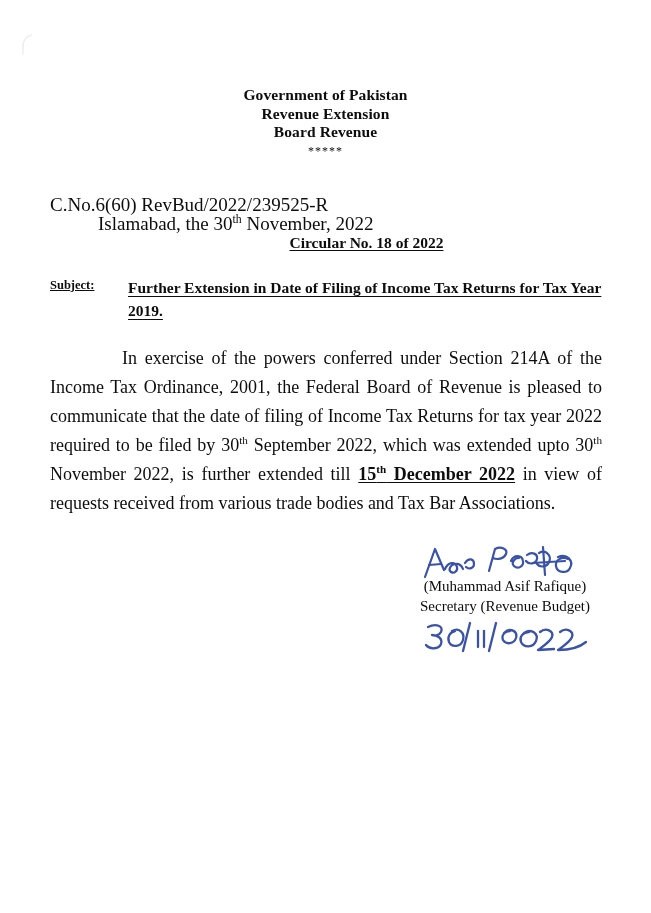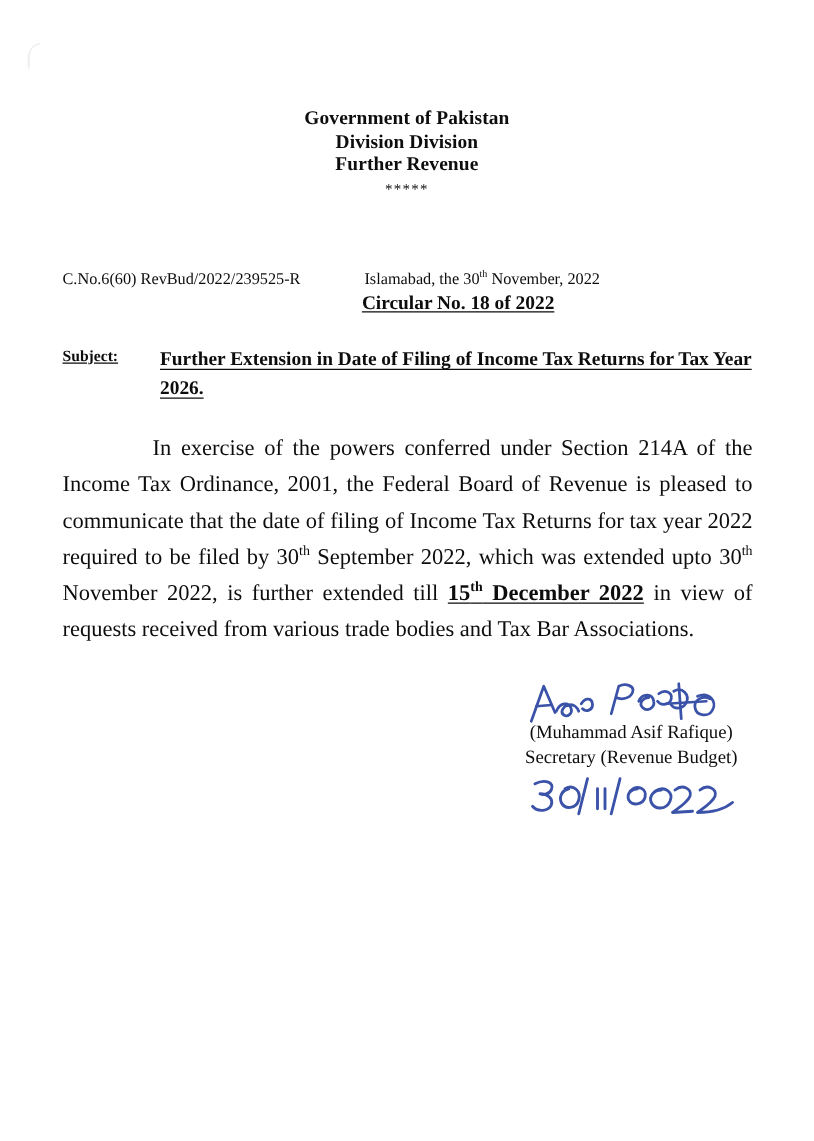--- a/index.html
+++ b/index.html
@@ -45,23 +45,23 @@
     font-size: 12px;
     line-height: 16px;
     letter-spacing: 1px;
     margin-top: 1px;
     font-weight: normal;
   }
 
   .refline {
     position: absolute;
     left: 50px;
-    top: 213px;
+    top: 195px;
     width: 552px;
-    font-size: 13px;
+    font-size: 19px;
     line-height: 19px;
   }
   .refline .ref-no {
     display: inline-block;
   }
   .refline .ref-date {
     display: inline-block;
     margin-left: 48px;
   }
   sup {
@@ -176,37 +176,37 @@
 
   <div class="scan-artifact">
     <svg width="22" height="26" viewBox="0 0 22 26" aria-hidden="true">
       <path d="M14 2 C7 3 5 9 5 14 L5 22" fill="none" stroke="#c9c9c9" stroke-width="1.4"></path>
       <path d="M5 10 L5 20" fill="none" stroke="#d4d4d4" stroke-width="2"></path>
     </svg>
   </div>
 
   <div class="letterhead">
     <div class="lh-line">Government of Pakistan</div>
-    <div class="lh-line">Division Division</div>
-    <div class="lh-line">Further Revenue</div>
+    <div class="lh-line">Revenue Extension</div>
+    <div class="lh-line">Board Revenue</div>
     <div class="stars">*****</div>
   </div>
 
   <div class="refline">
     <span class="ref-no">C.No.6(60) RevBud/2022/239525-R</span>
     <span class="ref-date"><span>Islamabad, the 30</span><sup>th</sup><span> November, 2022</span></span>
   </div>
 
   <div class="circular-title">
     <span>Circular No. 18 of 2022</span>
   </div>
 
   <div class="subject-row">
     <div class="subject-label">Subject:</div>
-    <div class="subject-text">Further Extension in Date of Filing of Income Tax Returns for Tax Year 2026.</div>
+    <div class="subject-text">Further Extension in Date of Filing of Income Tax Returns for Tax Year 2019.</div>
   </div>
 
   <div class="body-block">
     <span class="indent"></span><span>In exercise of the powers conferred under Section 214A of the Income Tax Ordinance, 2001, the Federal Board of Revenue is pleased to communicate that the date of filing of Income Tax Returns for tax year 2022 required to be filed by 30</span><sup>th</sup><span> September 2022, which was extended upto 30</span><sup>th</sup><span> November 2022, is further extended till </span><span class="emph-date"><span>15</span><sup>th</sup><span> December 2022</span></span><span> in view of requests received from various trade bodies and Tax Bar Associations.</span>
   </div>
 
   <div class="sign-block">
 
     <div class="signature-ink">
       <svg width="180" height="38" viewBox="0 0 180 38" aria-hidden="true">

